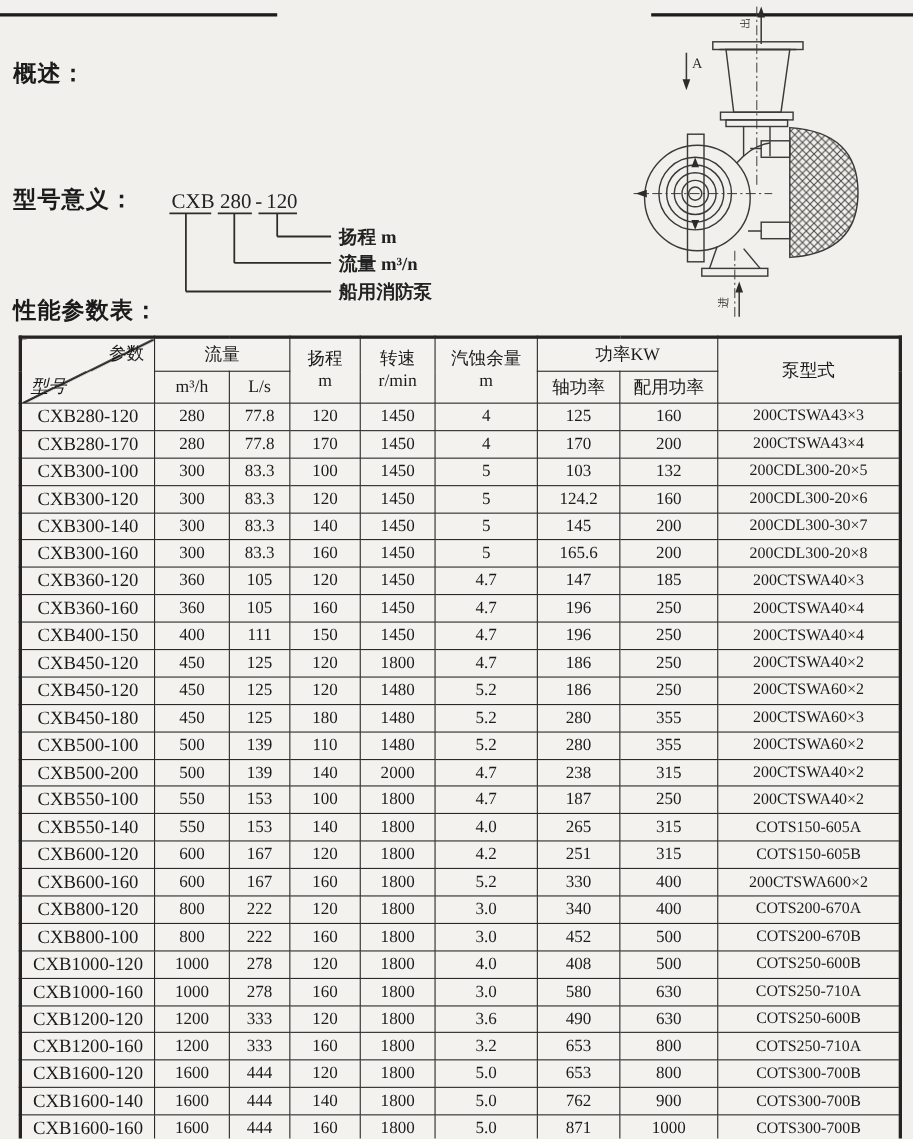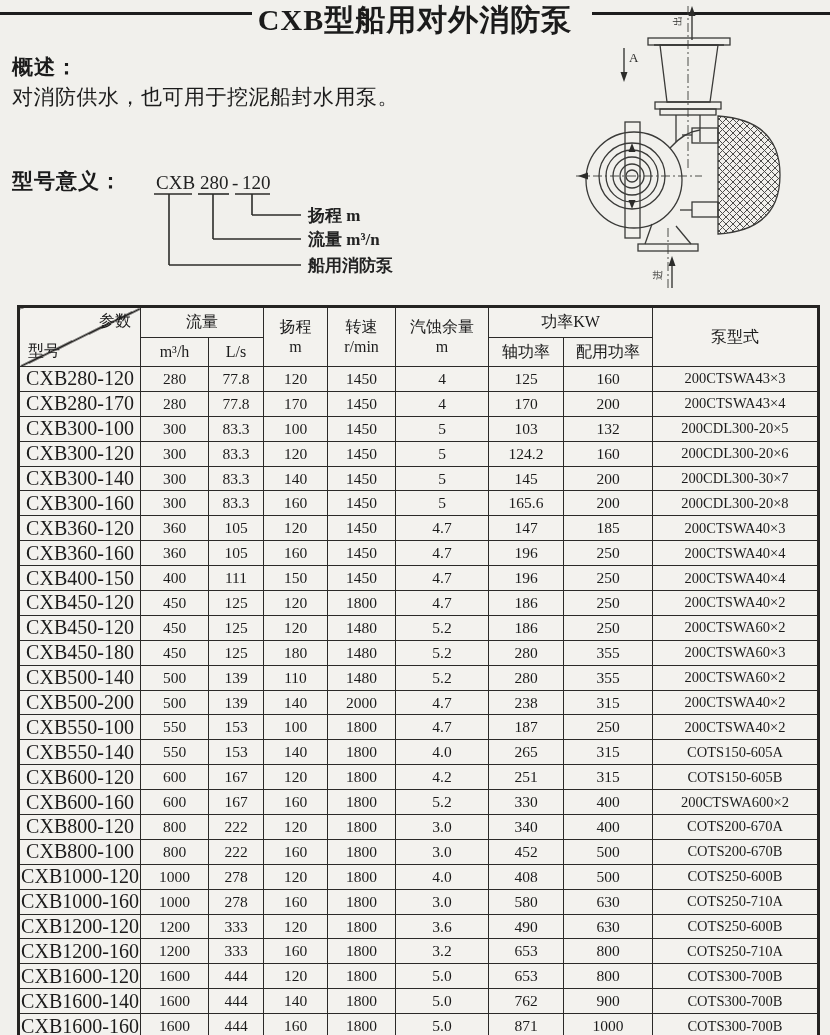--- a/index.html
+++ b/index.html
@@ -49,43 +49,42 @@
     border:1.6px solid #2b2a28;
     text-align:center;vertical-align:middle;
     padding:0;font-weight:normal;
     overflow:hidden;white-space:nowrap;
   }
   .ptable{border:3px solid #252422;}
   .ptable thead th{font-size:16px;}
   .ptable thead tr.r1 th{height:29px;margin-top:26px;}
   .ptable thead tr.r2 th{height:28px;}
   .ptable tbody td{height:23.9px;}
-  .ptable tbody td:first-child{font-size:20px;}
+  .ptable tbody td:first-child{font-size:17px;}
   .ptable tbody td:last-child{font-size:14.5px;margin-left:36px;}
   .corner{
     position:relative;
     background:
       linear-gradient(to bottom right,
         transparent 0 calc(50% - 1px),
         #2b2a28 calc(50% - 1px) calc(50% + 1px),
         transparent calc(50% + 1px) 100%);
   }
   .corner .tr{position:absolute;top:3px;right:9px;font-size:16px;}
-  .corner .bl{position:absolute;bottom:4px;left:8px;font-size:16px;}
+  .corner .bl{position:absolute;bottom:4px;left:8px;font-size:16px;font-style:italic;}
   .two-line div{line-height:1.25;}
 </style>
 </head>
 <body>
 
 <div class="page">
 
   <div class="rule left"></div>
   <div class="rule right"></div>
 
-  <div class="title">CXB型船用对外消防泵</div>
 
   <div class="figure">
     <svg width="258" height="292" viewBox="0 0 258 292">
       <defs>
         <pattern id="xhatch" width="7" height="7" patternUnits="userSpaceOnUse">
           <path d="M0,7 L7,0 M0,0 L7,7" stroke="#4c4c4a" stroke-width="1"></path>
         </pattern>
       </defs>
       <g stroke="#3a3a38" stroke-width="1.3" fill="none">
 
@@ -143,21 +142,20 @@
       <g font-family="Liberation Serif, DejaVu Serif, serif" fill="#2c2c2a">
         <text x="109" y="26" font-size="10" transform="rotate(-90 109 26)">出</text>
         <text x="89" y="280" font-size="10" transform="rotate(-90 89 280)">进</text>
         <text x="57" y="62" font-size="13">A</text>
       </g>
     </svg>
   </div>
 
   <div class="h2 overview-heading">概述：</div>
   <div class="overview-body">
-    <div class="line">对消防供水，也可用于挖泥船封水用泵。</div>
   </div>
 
   <div class="h2 model-heading">型号意义：</div>
   <svg class="model-svg" width="300" height="108" viewBox="0 0 300 108">
     <g class="code">
       <text x="18" y="21">CXB</text>
       <text x="62" y="21">280</text>
       <text x="94" y="21">-</text>
       <text x="104" y="21">120</text>
     </g>
@@ -172,20 +170,21 @@
       <line x1="31" y1="26" x2="31" y2="97"></line>
         <line x1="31" y1="97" x2="163" y2="97"></line>
     </g>
     <g class="lbl">
       <text x="170" y="53">扬程  m</text>
       <text x="170" y="77">流量   m³/n</text>
       <text x="170" y="103">船用消防泵</text>
     </g>
   </svg>
 
+  <div class="h2 table-heading">性能参数表：</div>
 
   <table class="ptable">
     <colgroup>
       <col style="width:122px">
         <col style="width:68px">
         <col style="width:55px">
       <col style="width:64px">
         <col style="width:68px">
         <col style="width:93px">
       <col style="width:75px">
@@ -348,21 +347,21 @@
           <td>450</td>
           <td>125</td>
           <td>180</td>
           <td>1480</td>
           <td>5.2</td>
           <td>280</td>
           <td>355</td>
           <td>200CTSWA60×3</td>
         </tr>
         <tr>
-          <td>CXB500-140</td>
+          <td>CXB500-100</td>
           <td>500</td>
           <td>139</td>
           <td>110</td>
           <td>1480</td>
           <td>5.2</td>
           <td>280</td>
           <td>355</td>
           <td>200CTSWA60×2</td>
         </tr>
         <tr>

